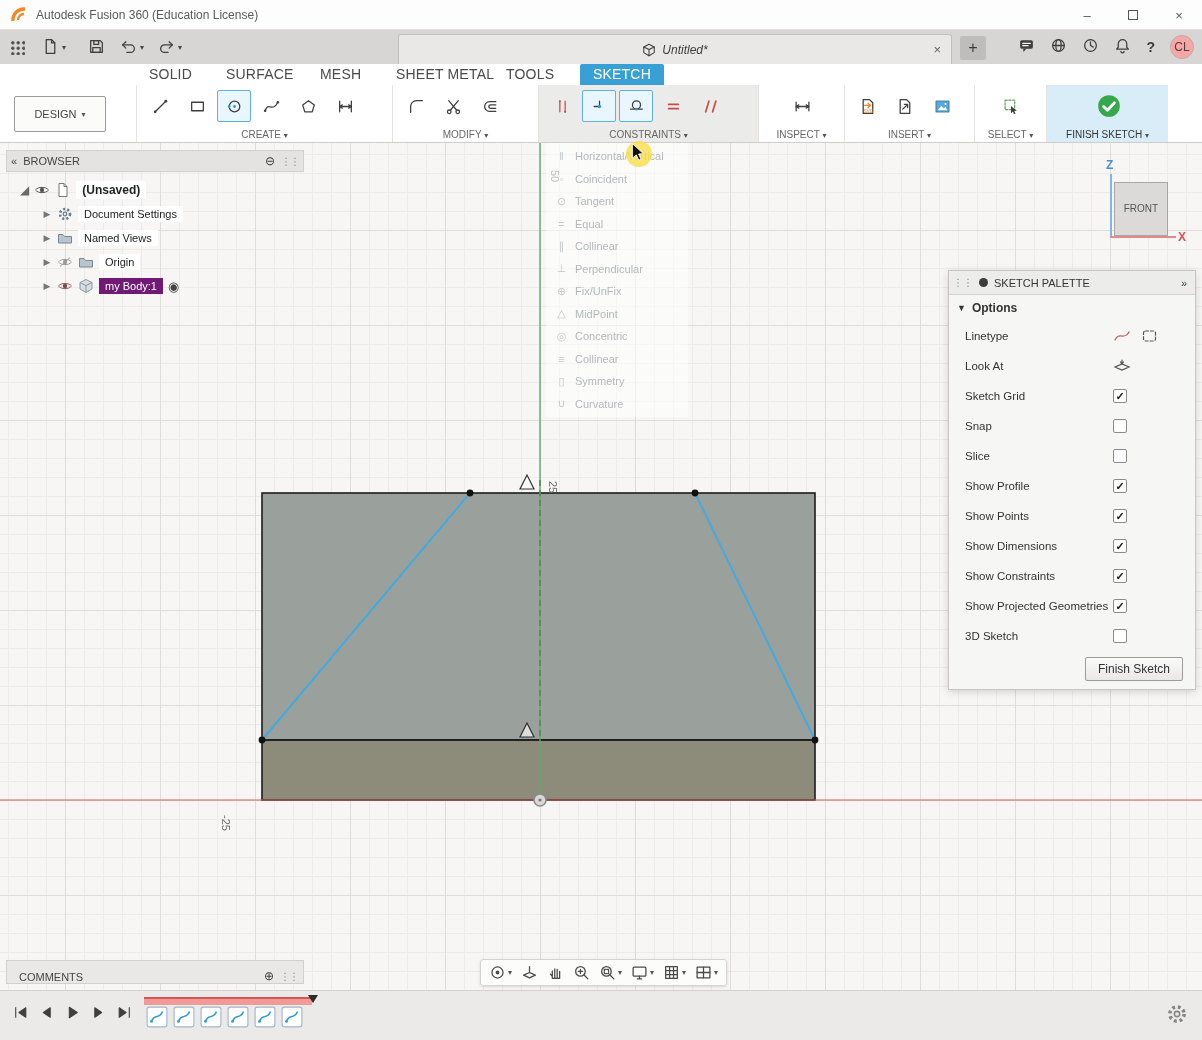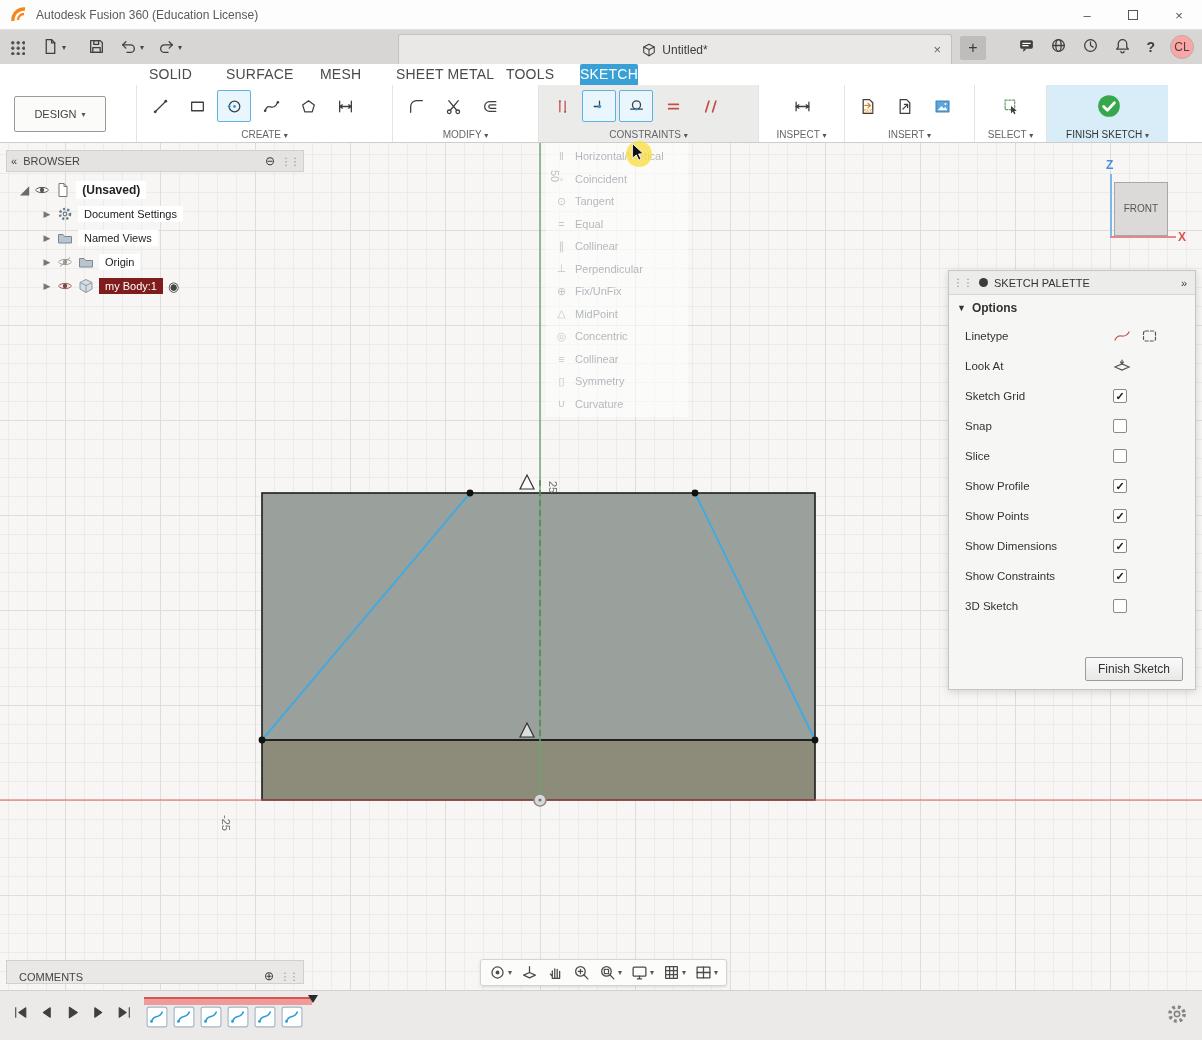--- a/index.html
+++ b/index.html
@@ -13,31 +13,31 @@
   .win-controls { position:absolute; right:0; top:0; height:30px; display:flex; }
   .win-btn { width:46px; height:30px; display:flex; align-items:center; justify-content:center; font-size:13px; color:#555; }
   .win-max-glyph { width:10px; height:10px; border:1px solid #555; }
 
   
   .qatrow { position:absolute; left:0; top:30px; width:1202px; height:34px; background:#d7d6d4; }
   .appgrid { position:absolute; left:10px; top:10px; width:15px; height:15px; background-image:radial-gradient(#474747 1.4px, transparent 1.6px); background-size:5.5px 5.5px; }
   .qat-ic { position:absolute; top:8px; width:18px; height:18px; }
   .qat-caret { position:absolute; top:13px; font-size:8px; color:#474747; }
   .doctab { position:absolute; left:398px; top:4px; width:554px; height:30px; background:#e9e8e6; border:1px solid #c3c1bf; border-bottom:none; border-radius:3px 3px 0 0; display:flex; align-items:center; justify-content:center; }
-  .doctab .dt-label { font-size:12px; color:#3d3d3d; margin-left:6px; }
+  .doctab .dt-label { font-size:12px; color:#3d3d3d; margin-left:6px;font-style:italic; }
   .doctab .dt-close { position:absolute; right:10px; font-size:13px; color:#666; }
   .newtab-btn { position:absolute; left:960px; top:6px; width:26px; height:24px; background:#bfbdbb; color:#3a3a3a; font-size:16px; display:flex; align-items:center; justify-content:center; border-radius:2px; }
   .qat-right { position:absolute; right:8px; top:4px; height:26px; display:flex; align-items:center; gap:15px; }
   .avatar { width:24px; height:24px; border-radius:50%; background:#fca5a5; border:1px solid #b2b0ae; font-size:12px; color:#444; display:flex; align-items:center; justify-content:center; }
   .help-q { font-size:14px; font-weight:bold; color:#3c3c3c; }
 
   
   .ribbonrow { position:absolute; left:0; top:64px; width:1202px; height:21px; background:#ffffff; }
   .rtab { position:absolute; top:0; height:21px; line-height:21px; font-size:14px; color:#4a4a4a; letter-spacing:.2px; }
-  .rtab.active { background:#39a0d6; color:#fff; padding:0 0; border-radius:2px 2px 0 0; }
+  .rtab.active { background:#39a0d6; color:#fff; padding:0 13px; border-radius:2px 2px 0 0; }
 
   
   .toolbar { position:absolute; left:0; top:85px; width:1202px; height:58px; background:#fff; border-bottom:1px solid #cfcdcb; }
   .design-btn { position:absolute; left:14px; top:11px; width:92px; height:36px; border:1px solid #9b9b9b; border-radius:2px; background:#fbfbfa; display:flex; align-items:center; justify-content:center; gap:5px; font-size:11px; color:#444; }
   .tgroup { position:absolute; top:0; height:57px; border-left:1px solid #e4e3e1; }
   .tgroup .ticons { display:flex; align-items:center; height:40px; padding:2px 4px 0 6px; gap:3px; }
   .tgroup .tglabel { position:absolute; bottom:2px; left:0; right:0; text-align:center; font-size:10px; color:#666; }
   .tgroup.open { background:#ebebea; }
   .tgroup.finish { background:#d8edf8; }
   .tgroup.finish .tglabel { color:#333; }
@@ -73,21 +73,21 @@
   .b-header { height:22px; background:#e4e3e1; border:1px solid #d2d0ce; display:flex; align-items:center; font-size:11px; color:#444; }
   .b-collapse { margin:0 6px 0 4px; color:#3c3c3c; font-size:11px; }
   .b-right { margin-left:auto; display:flex; align-items:center; gap:6px; padding-right:4px; }
   .circle-glyph { font-size:12px; color:#3c3c3c; }
   .handle-dots { font-size:10px; color:#8a8a8a; letter-spacing:-1px; }
   .tree { padding-top:6px; }
   .trow { height:24px; display:flex; align-items:center; gap:5px; }
   .tcaret { width:10px; font-size:9px; color:#777; text-align:center; }
   .chip { background:#ffffff; padding:2px 6px; font-size:11px; color:#222; }
   .chip.root { font-weight:bold; font-size:12px; }
-  .chip.sel { background:#7f1d1d; color:#fff; }
+  .chip.sel { background:#701a75; color:#fff; }
   .corner-glyph { font-size:12px; color:#6a6a6a; }
   .tico { width:16px; height:16px; }
   .target-glyph { font-size:13px; color:#444; }
 
   
   .palette { position:absolute; left:948px; top:270px; width:248px; height:420px; z-index:5; background:#f6f6f5; border:1px solid #c7c5c3; box-shadow:0 2px 8px rgba(0,0,0,0.15); }
   .p-header { height:24px; background:#ececeb; border-bottom:1px solid #d8d6d4; display:flex; align-items:center; font-size:11px; color:#333; }
   .p-grip { margin:0 6px 0 4px; color:#8a8a8a; font-size:10px; }
   .p-dot { width:9px; height:9px; border-radius:50%; background:#3c3c3c; margin-right:6px; }
   .p-expand { margin-left:auto; padding-right:8px; color:#3c3c3c; font-size:11px; }
@@ -614,20 +614,24 @@
     </div>
     <div class="pal-row">
       <span class="pal-label">Show Dimensions</span>
       <span class="checkbox" data-checked="true"></span>
     </div>
     <div class="pal-row">
       <span class="pal-label">Show Constraints</span>
       <span class="checkbox" data-checked="true"></span>
     </div>
     <div class="pal-row">
+      <span class="pal-label">Show Projected Geometries</span>
+      <span class="checkbox" data-checked="true"></span>
+    </div>
+    <div class="pal-row">
       <span class="pal-label">3D Sketch</span>
       <span class="checkbox" data-checked="false"></span>
     </div>
 
     <div class="finish-btn">Finish Sketch</div>
   </div>
 
   <div class="viewcube">
     <span class="vc-z">Z</span>
     <span class="vc-zline"></span>

